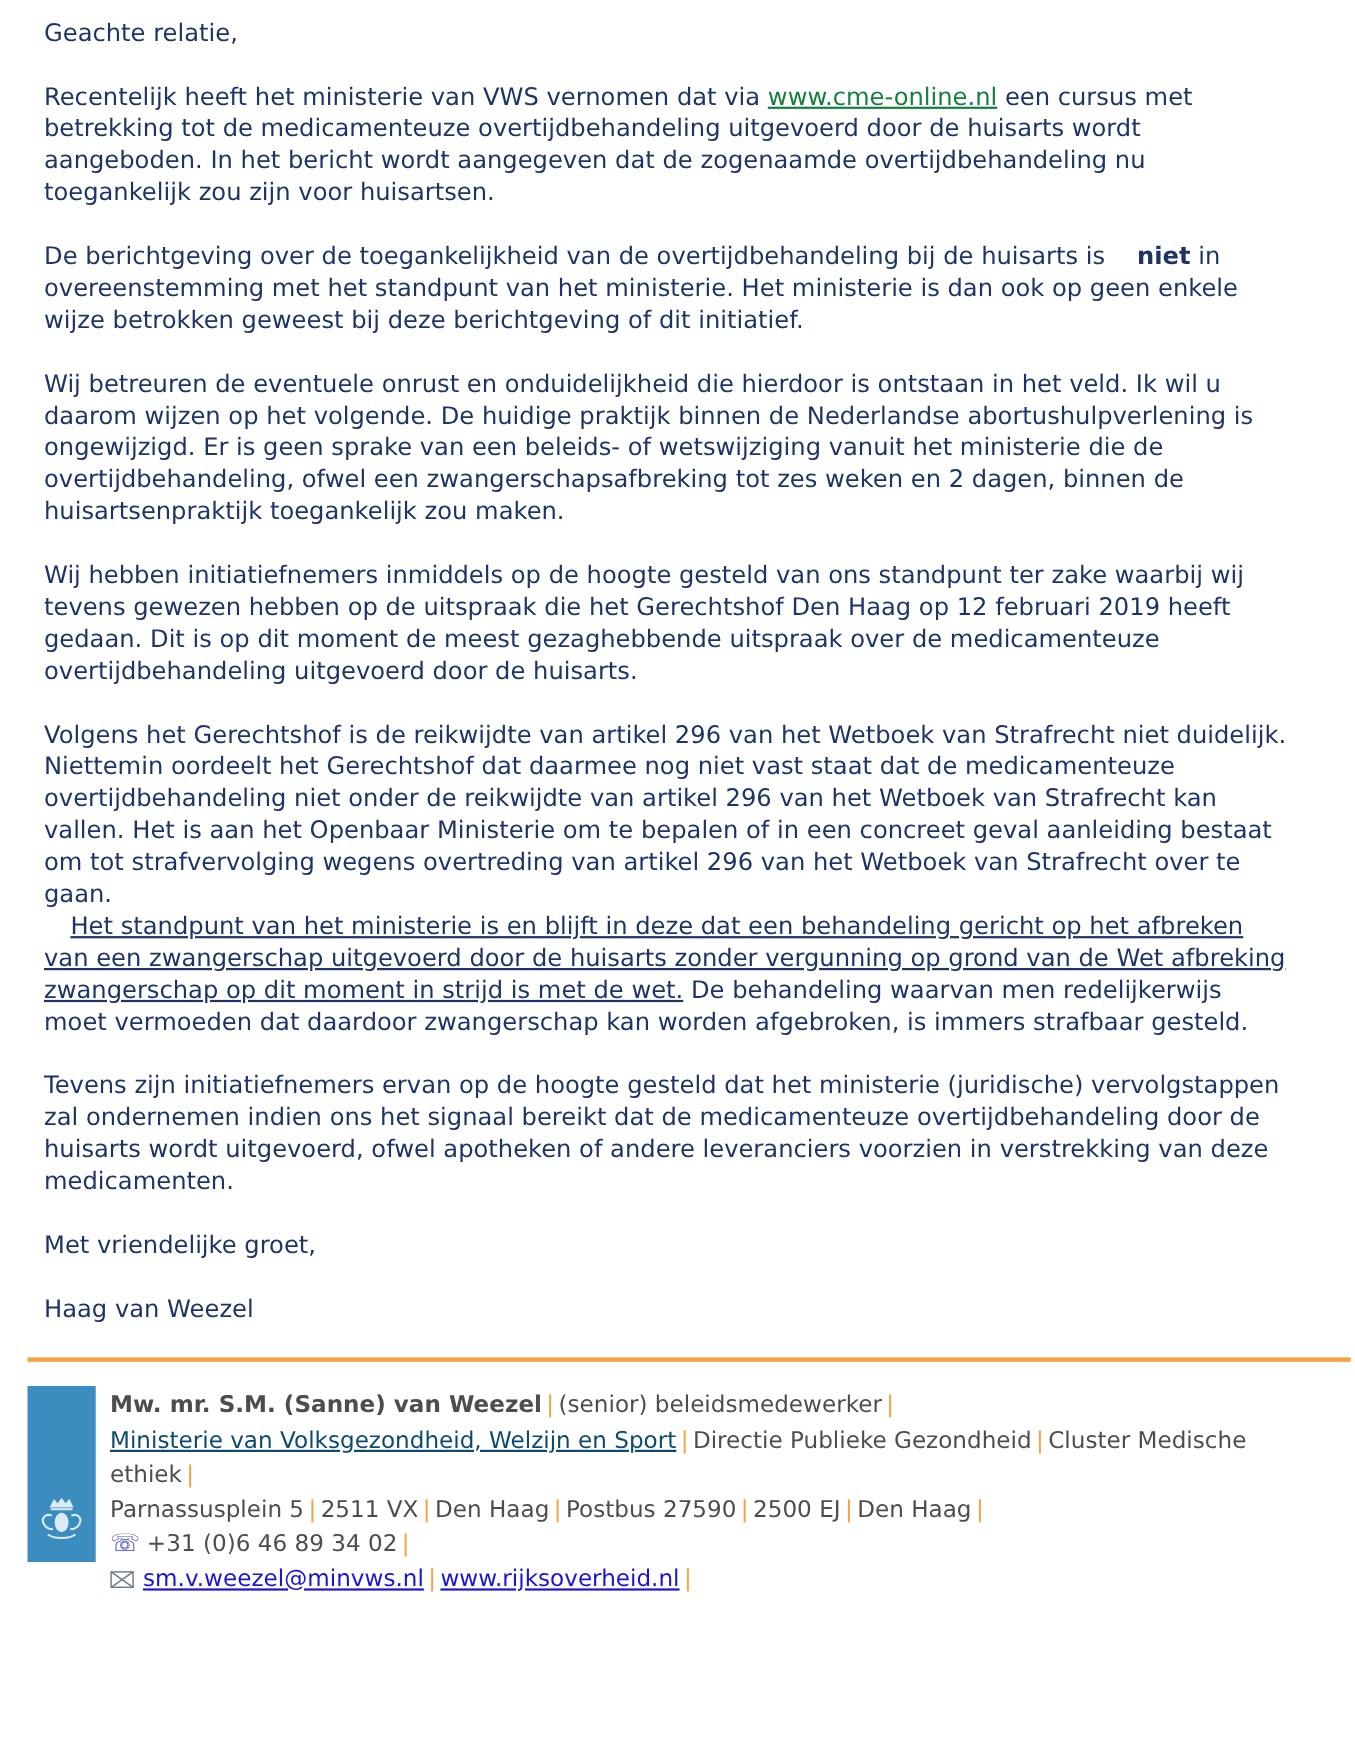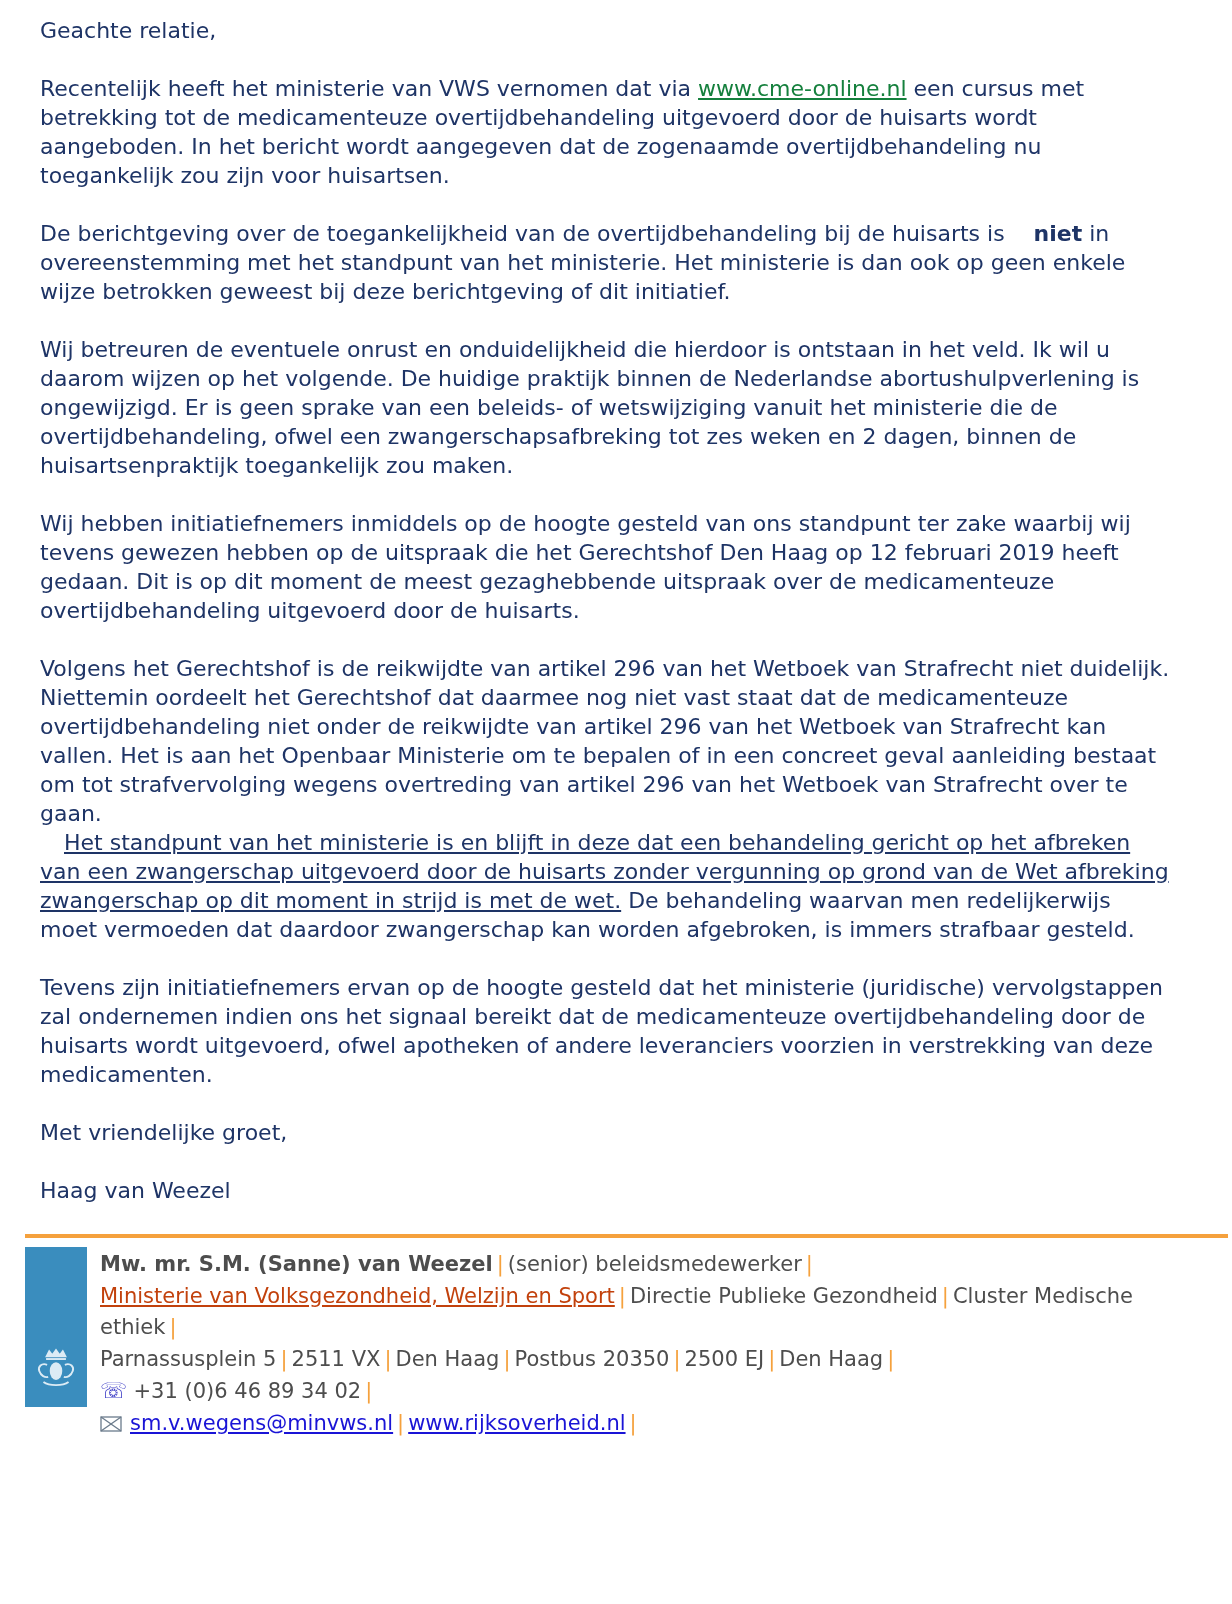--- a/index.html
+++ b/index.html
@@ -24,21 +24,21 @@
     color: #15803d;
     text-decoration: underline;
     cursor: pointer;
   }
   .sig-rule {
     border-top: 4px solid #f5a13d;
     margin: 24px 4px 0 25px;
     height: 0;
   }
   .sig-block {
-    margin: 9px 10px 0 25px;
+    margin: 22px 10px 0 25px;
     display: flex;
     gap: 13px;
   }
   .logo {
     flex: none;
     width: 62px;
     height: 160px;
     background: #3a8dbe;
     display: flex;
     align-items: flex-end;
@@ -47,21 +47,21 @@
   }
   .sig-text {
     color: #4d4d4d;
     font-size: 21px;
     line-height: 31.5px;
     padding-top: 2px;
   }
   .sig-name { font-weight: bold; }
   .pipe { color: #f5a13d; padding: 0 4px; }
   .sig-link {
-    color: #c2410c;
+    color: #0c4a6e;
     text-decoration: underline;
     cursor: pointer;
   }
   .blue-link {
     color: #1a14d6;
     text-decoration: underline;
     cursor: pointer;
   }
   .phone-icon {
     color: #4343c8;
@@ -116,26 +116,26 @@
       </g>
     </svg>
   </div>
 
   <div class="sig-text">
 
     <div><span class="sig-name">Mw. mr. S.M. (Sanne) van Weezel</span><span class="pipe">|</span><span>(senior) beleidsmedewerker</span><span class="pipe">|</span></div>
 
     <div><span class="sig-link">Ministerie van Volksgezondheid, Welzijn en Sport</span><span class="pipe">|</span><span>Directie Publieke Gezondheid</span><span class="pipe">|</span><span>Cluster Medische</span><br><span>ethiek</span><span class="pipe">|</span></div>
 
-    <div><span>Parnassusplein 5</span><span class="pipe">|</span><span>2511 VX</span><span class="pipe">|</span><span>Den Haag</span><span class="pipe">|</span><span>Postbus 20350</span><span class="pipe">|</span><span>2500 EJ</span><span class="pipe">|</span><span>Den Haag</span><span class="pipe">|</span></div>
+    <div><span>Parnassusplein 5</span><span class="pipe">|</span><span>2511 VX</span><span class="pipe">|</span><span>Den Haag</span><span class="pipe">|</span><span>Postbus 27590</span><span class="pipe">|</span><span>2500 EJ</span><span class="pipe">|</span><span>Den Haag</span><span class="pipe">|</span></div>
 
     <div><span class="phone-icon">☏</span><span>+31 (0)6 46 89 34 02</span><span class="pipe">|</span></div>
 
     <div><svg class="envelope-icon" width="22" height="16" viewBox="0 0 22 16">
           <g fill="none" stroke="#6b7b8c" stroke-width="1.3">
             <rect x="1" y="1" width="20" height="14"></rect>
             <line x1="1" y1="1" x2="21" y2="15"></line>
             <line x1="21" y1="1" x2="1" y2="15"></line>
           </g>
-        </svg><span class="blue-link">sm.v.wegens@minvws.nl</span><span class="pipe">|</span><span class="blue-link">www.rijksoverheid.nl</span><span class="pipe">|</span></div>
+        </svg><span class="blue-link">sm.v.weezel@minvws.nl</span><span class="pipe">|</span><span class="blue-link">www.rijksoverheid.nl</span><span class="pipe">|</span></div>
 
   </div>
 </div>
 
 </body></html>

